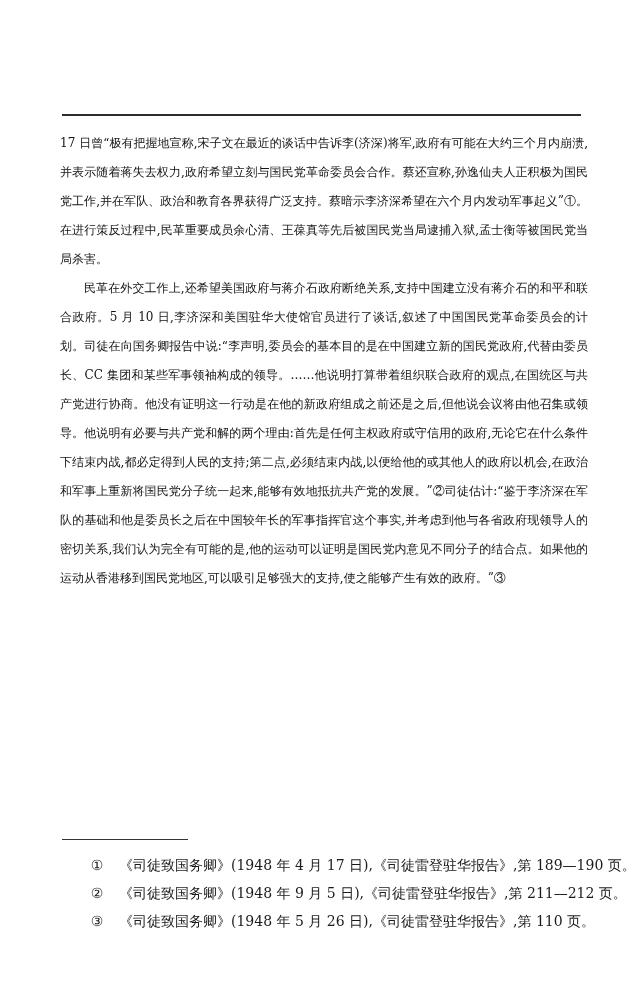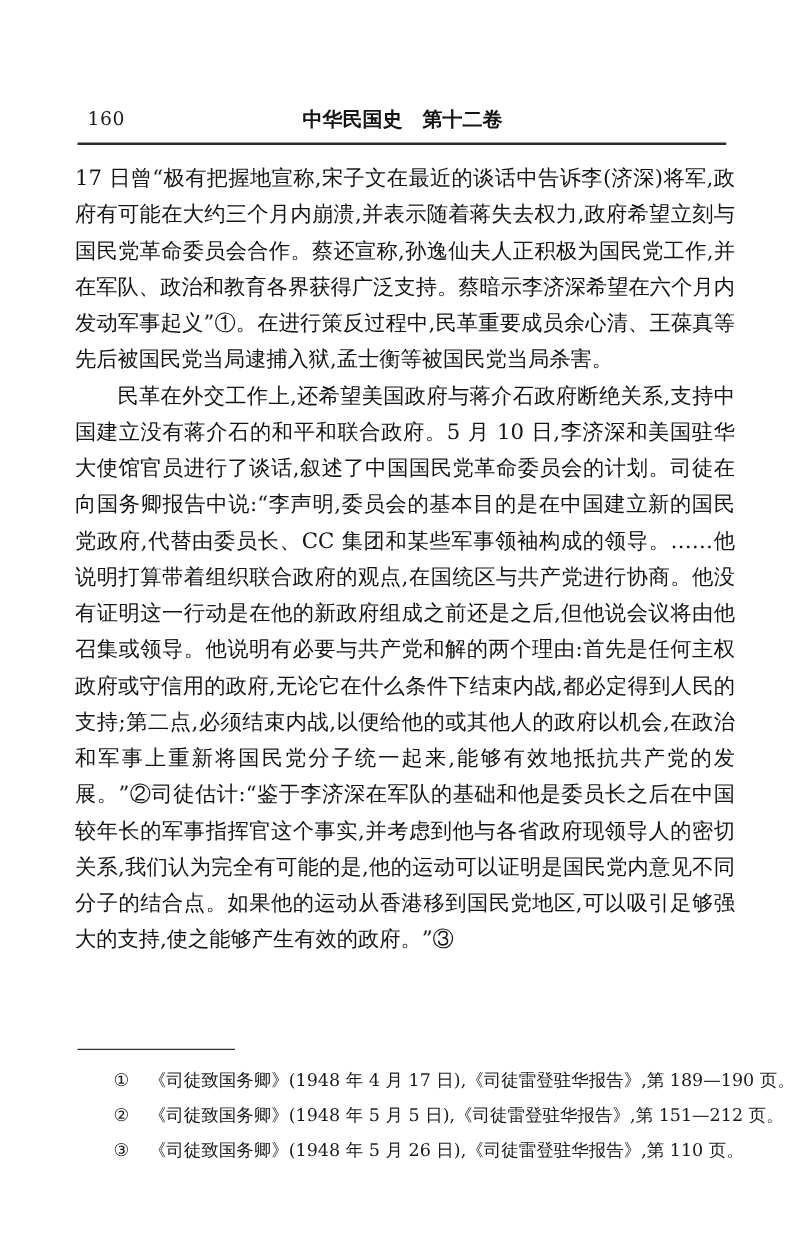--- a/index.html
+++ b/index.html
@@ -50,21 +50,21 @@
     width: 519px;
     height: 2px;
     background: #2c2c2c;
   }
   
   .body-text {
     position: absolute;
     top: 129px;
     left: 60px;
     width: 528px;
-    font-size: 17px;
+    font-size: 12px;
     line-height: 29px;
     text-align: justify;
     color: #141414;
   }
   .body-text p {
     margin: 0;
     padding: 0;
   }
   .body-text p.indent {
     text-indent: 2em;
@@ -102,42 +102,38 @@
   .fn-text {
     flex: 1 1 auto;
     white-space: nowrap;
   }
 </style>
 </head>
 <body>
 
 <div class="page">
 
-  <div class="header">
-    <span class="page-num">160</span>
-    <span class="header-title">中华民国史　第十二卷</span>
-  </div>
 
   <div class="header-rule"></div>
 
   <div class="body-text">
     <p>17 日曾“极有把握地宣称,宋子文在最近的谈话中告诉李(济深)将军,政府有可能在大约三个月内崩溃,并表示随着蒋失去权力,政府希望立刻与国民党革命委员会合作。蔡还宣称,孙逸仙夫人正积极为国民党工作,并在军队、政治和教育各界获得广泛支持。蔡暗示李济深希望在六个月内发动军事起义”①。在进行策反过程中,民革重要成员余心清、王葆真等先后被国民党当局逮捕入狱,孟士衡等被国民党当局杀害。</p>
     <p class="indent">民革在外交工作上,还希望美国政府与蒋介石政府断绝关系,支持中国建立没有蒋介石的和平和联合政府。5 月 10 日,李济深和美国驻华大使馆官员进行了谈话,叙述了中国国民党革命委员会的计划。司徒在向国务卿报告中说:“李声明,委员会的基本目的是在中国建立新的国民党政府,代替由委员长、CC 集团和某些军事领袖构成的领导。……他说明打算带着组织联合政府的观点,在国统区与共产党进行协商。他没有证明这一行动是在他的新政府组成之前还是之后,但他说会议将由他召集或领导。他说明有必要与共产党和解的两个理由:首先是任何主权政府或守信用的政府,无论它在什么条件下结束内战,都必定得到人民的支持;第二点,必须结束内战,以便给他的或其他人的政府以机会,在政治和军事上重新将国民党分子统一起来,能够有效地抵抗共产党的发展。”②司徒估计:“鉴于李济深在军队的基础和他是委员长之后在中国较年长的军事指挥官这个事实,并考虑到他与各省政府现领导人的密切关系,我们认为完全有可能的是,他的运动可以证明是国民党内意见不同分子的结合点。如果他的运动从香港移到国民党地区,可以吸引足够强大的支持,使之能够产生有效的政府。”③</p>
   </div>
 
   <div class="footnote-sep"></div>
 
   <div class="footnotes">
     <div class="footnote">
       <span class="fn-marker">①</span>
       <span class="fn-text">《司徒致国务卿》(1948 年 4 月 17 日),《司徒雷登驻华报告》,第 189—190 页。</span>
     </div>
     <div class="footnote">
       <span class="fn-marker">②</span>
-      <span class="fn-text">《司徒致国务卿》(1948 年 5 月 5 日),《司徒雷登驻华报告》,第 151—212 页。</span>
+      <span class="fn-text">《司徒致国务卿》(1948 年 9 月 5 日),《司徒雷登驻华报告》,第 211—212 页。</span>
     </div>
     <div class="footnote">
       <span class="fn-marker">③</span>
       <span class="fn-text">《司徒致国务卿》(1948 年 5 月 26 日),《司徒雷登驻华报告》,第 110 页。</span>
     </div>
   </div>
 
 </div>
 
 </body></html>

